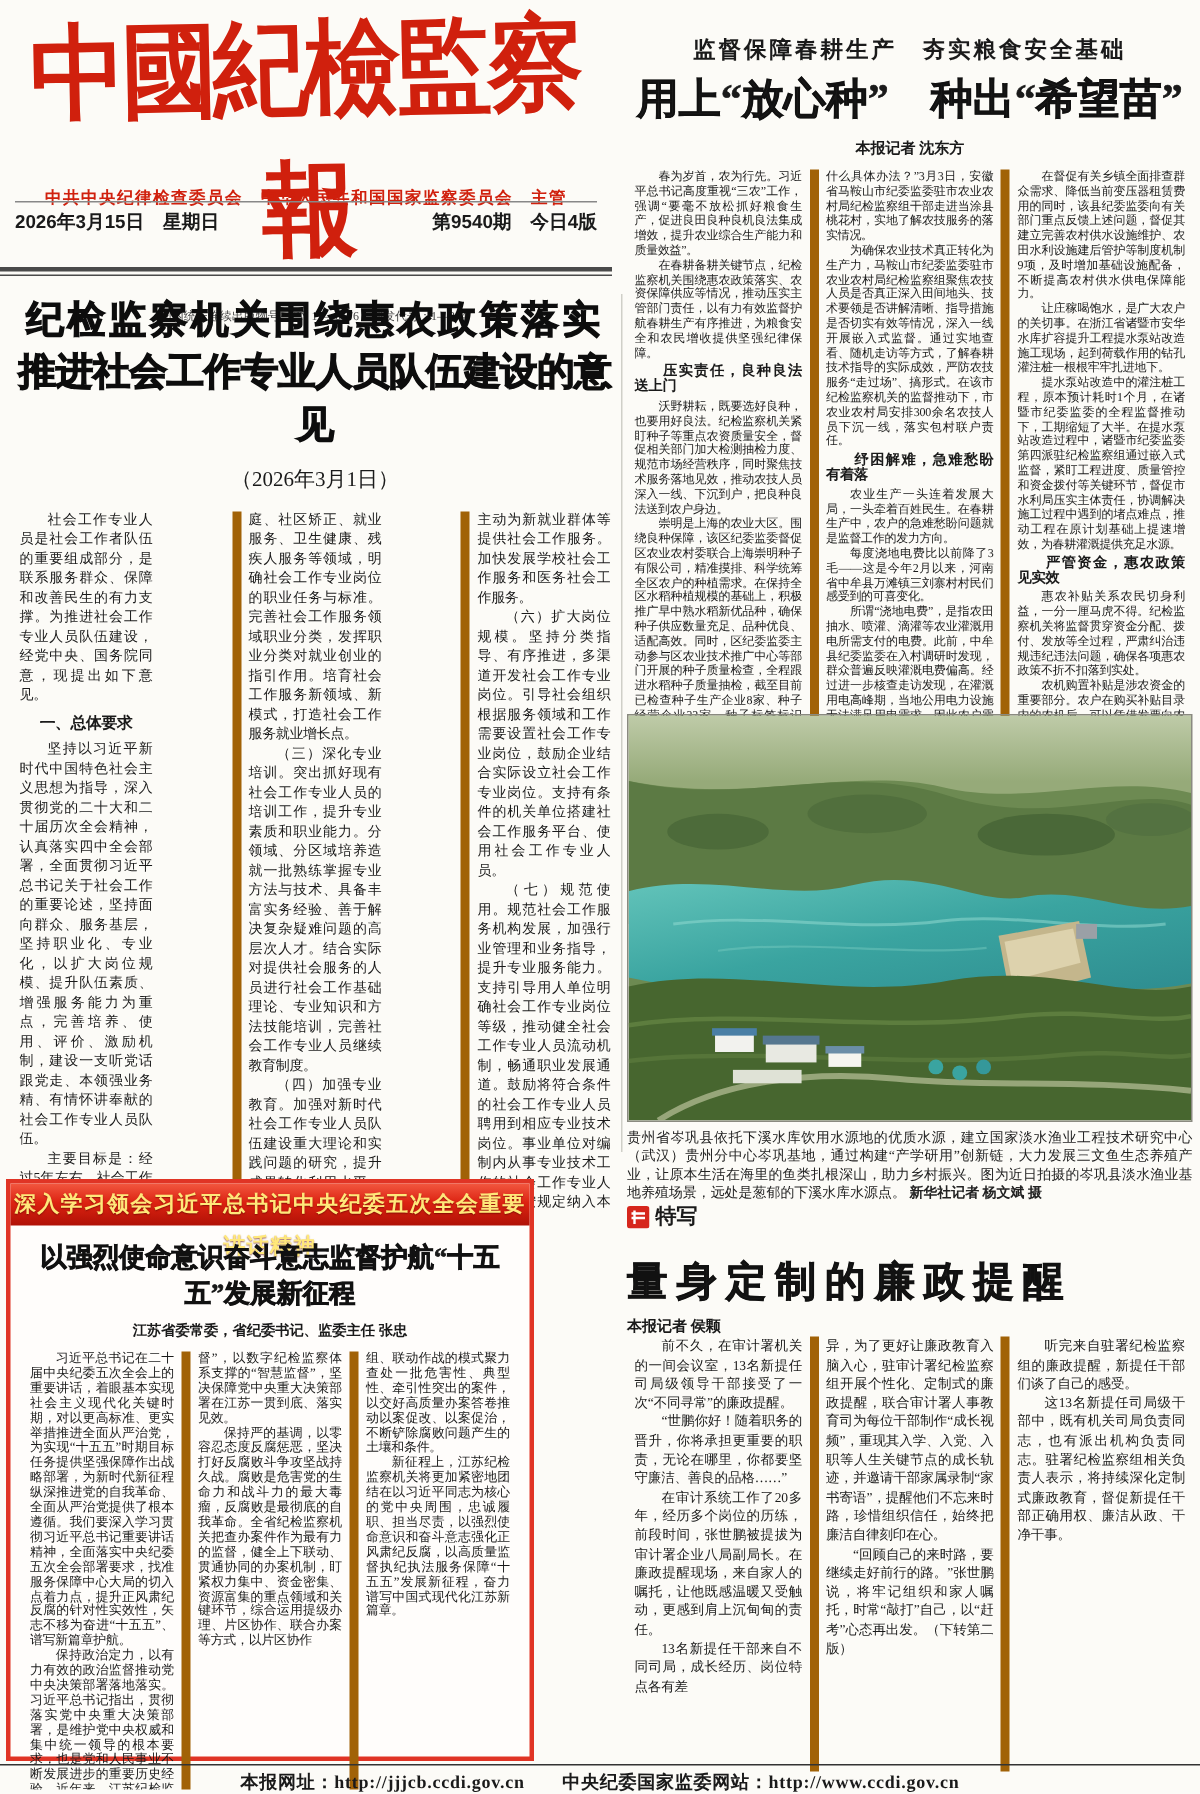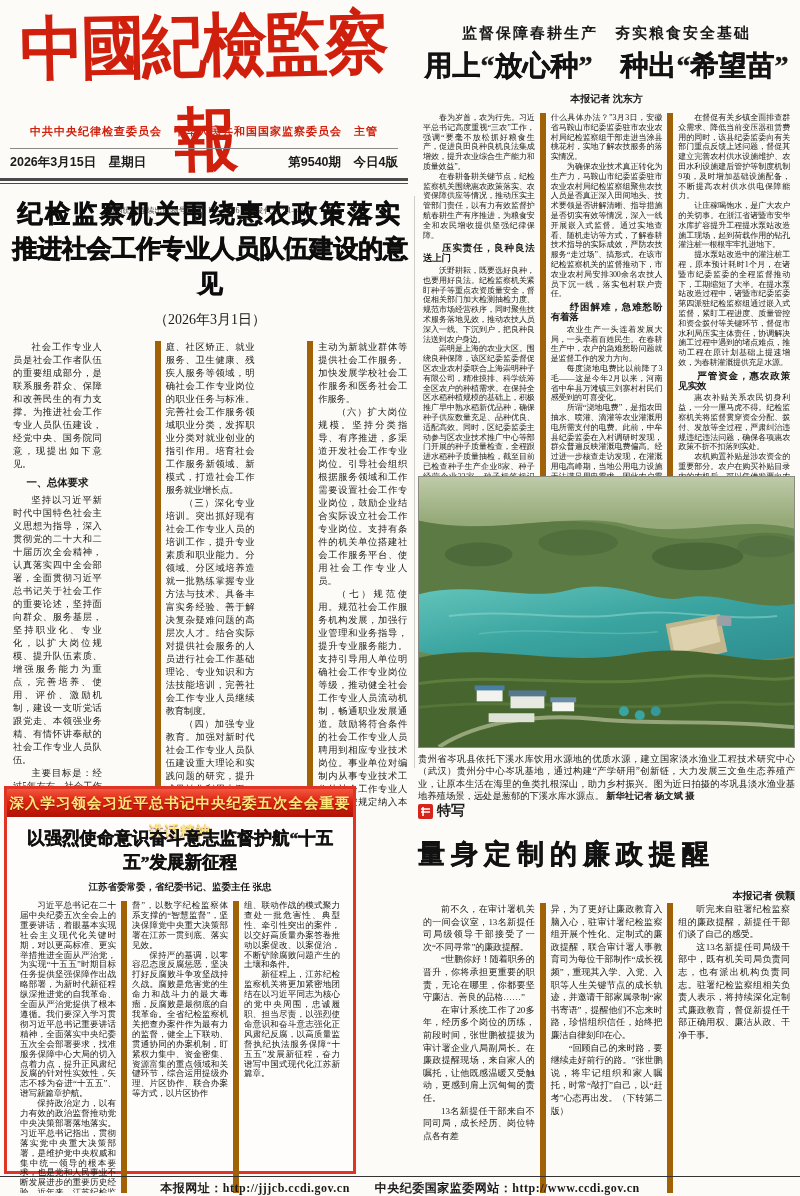--- a/index.html
+++ b/index.html
@@ -6,21 +6,21 @@
   .page{position:relative;width:800px;height:1196px;margin:0 auto;background:#fcfbf7;
         font-family:"Liberation Serif","DejaVu Serif",serif;color:#1a1a1a;overflow:hidden;}
   
   .masthead{position:absolute;left:0;top:0;width:408px;height:186px;}
   .mast-title{position:absolute;left:0;top:6px;width:100%;text-align:center;
     font-size:64px;font-weight:bold;color:#d0200d;letter-spacing:-3px;
     transform:rotate(-1.2deg) scaleY(1.08);font-family:"Liberation Serif",serif;}
   .supervisor{position:absolute;left:0;top:124px;width:100%;text-align:center;
     color:#d0200d;font-size:11px;font-weight:bold;letter-spacing:1px;
     font-family:"Liberation Sans","DejaVu Sans",sans-serif;}
-  .daterow{position:absolute;left:10px;right:10px;top:148px;border-top:1px solid #888;
+  .daterow{position:absolute;left:10px;right:10px;top:134px;border-top:1px solid #888;
     padding-top:5px;display:flex;justify-content:space-between;
     font-size:12.5px;font-weight:bold;font-family:"Liberation Sans",sans-serif;}
   .pubcode{position:absolute;left:5px;top:165px;width:100%;text-align:center;
     font-size:8px;color:#444;margin-top:40px;}
   .dblrule{position:absolute;left:0;top:178px;width:408px;height:2px;
     border-top:3px solid #4a4a4a;border-bottom:1px solid #4a4a4a;}
   
   .cols{display:flex;}
   .col{flex:1 1 0;padding:0 5px;overflow:hidden;text-align:justify;}
   .col + .col{border-left:6px solid #a16207;}
@@ -52,21 +52,21 @@
   .caption{position:absolute;left:418px;top:753px;width:377px;height:47px;overflow:hidden;
     font-size:9.3px;line-height:12.4px;text-align:justify;color:#222;}
   .caption .credit{font-weight:bold;white-space:nowrap;}
   
   .feature{position:absolute;left:418px;top:802px;width:377px;}
   .f-badge{display:flex;align-items:center;gap:4px;font-family:"Liberation Sans",sans-serif;
     font-weight:bold;font-size:14px;}
   .f-badge svg{display:block;}
   .f-headline{font-weight:bold;font-size:27px;letter-spacing:6px;margin:16px 0 0;
     -webkit-text-stroke:.5px #111;}
-  .f-byline{text-align:right;font-weight:bold;font-size:10px;margin:17px 0 0;}
+  .f-byline{text-align:left;font-weight:bold;font-size:10px;margin:5px 0 0;}
   .f-body{margin-top:0;height:290px;font-size:9px;line-height:12.6px;letter-spacing:-.1px;}
   
   .red-box{position:absolute;left:4px;top:786px;width:352px;height:388px;box-sizing:border-box;
     border:3px solid #e03425;background:#fffdfb;}
   .rb-banner{height:28px;line-height:28px;text-align:center;color:#ffe87a;
     font-family:"Liberation Sans","DejaVu Sans",sans-serif;font-weight:bold;font-size:14.5px;
     letter-spacing:1px;background:linear-gradient(180deg,#f2573f 0%,#dd2312 45%,#b01106 100%);
     text-shadow:0 1px 1px rgba(90,0,0,.6);}
   .rb-headline{text-align:center;font-weight:bold;font-size:17.5px;margin:9px 4px 0;
     -webkit-text-stroke:.5px #111;letter-spacing:0;}

